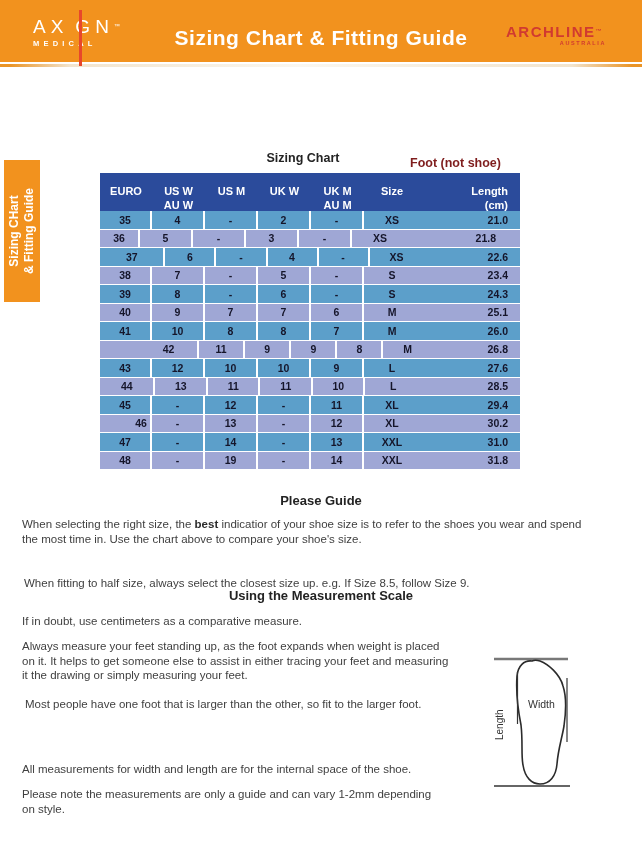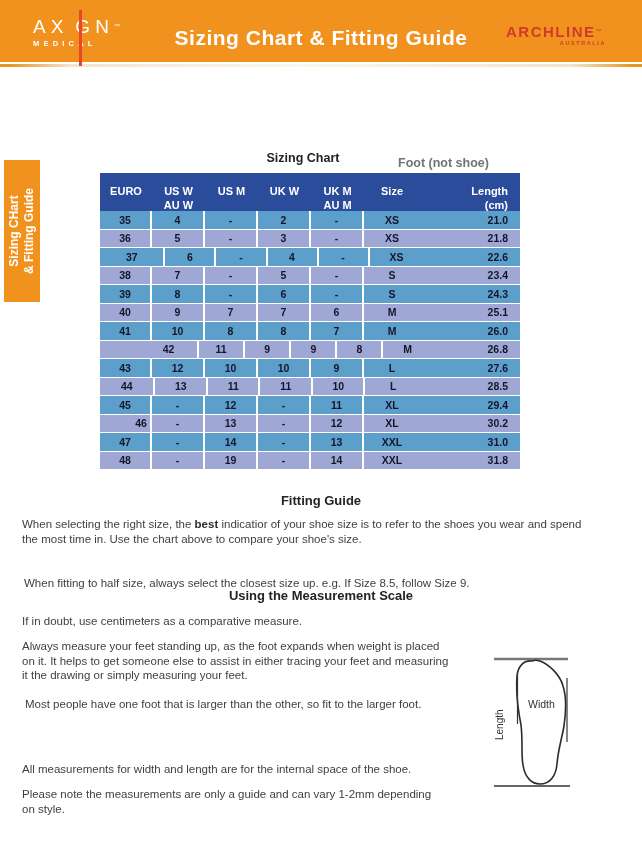--- a/index.html
+++ b/index.html
@@ -29,22 +29,22 @@
   .archline-tm { font-size:6px; vertical-align:top; }
   .archline-sub { font-size:5.5px; font-weight:bold; letter-spacing:1.6px; text-align:right; margin-top:1px; padding-right:10px; }
   
   .side-tab { position:absolute; left:4px; top:302px; width:142px; height:36px;
     background:var(--orange); transform:rotate(-90deg); transform-origin:0 0;
     display:flex; flex-direction:column; justify-content:center; }
   .side-tab div { color:#fff; font-weight:bold; font-size:12px; line-height:15px; text-align:center; }
   
   .chart-title { position:absolute; left:100px; top:151px; width:406px; text-align:center;
     font-size:12.5px; font-weight:bold; color:#232323; }
-  .foot-note { position:absolute; left:398px; top:156px; width:115px; text-align:left;
-    font-size:12.5px; font-weight:bold; color:#737373; }
+  .foot-note { position:absolute; left:398px; top:156px; width:115px; text-align:center;
+    font-size:12.5px; font-weight:bold; color:#7f1d1d; }
   .size-table { position:absolute; left:100px; top:173px; width:420px; }
   .thead { display:flex; height:38px; background:var(--hdrblue); }
   .th { color:#fff; font-weight:bold; font-size:11px; line-height:13.5px; padding-top:12px;
     text-align:center; white-space:pre-line; }
   .th.c6 { text-align:right; padding-right:12px; }
   .trow { display:flex; height:18.5px; border-bottom:1px solid #fff; }
   .rowA { background:var(--rowA); } .rowB { background:var(--rowB); }
   .td { display:flex; align-items:center; justify-content:center;
     font-size:10.5px; font-weight:bold; color:var(--cellink); }
   .trow .td.c0,.trow .td.c1,.trow .td.c2,.trow .td.c3,.trow .td.c4 { border-right:2px solid #fff; }
@@ -101,21 +101,21 @@
       <div class="trow rowA">
         <div class="td c0" style="width: 52px;">35</div>
         <div class="td c1" style="width: 53px;">4</div>
         <div class="td c2" style="width: 53px;">-</div>
         <div class="td c3" style="width: 53px;">2</div>
         <div class="td c4" style="width: 53px;">-</div>
         <div class="td c5" style="width: 56px;">XS</div>
         <div class="td c6" style="width: 100px;">21.0</div>
       </div>
       <div class="trow rowB">
-        <div class="td c0" style="width: 52px;">36</div>
+        <div class="td c0" style="width: 40px;">36</div>
         <div class="td c1" style="width: 53px;">5</div>
         <div class="td c2" style="width: 53px;">-</div>
         <div class="td c3" style="width: 53px;">3</div>
         <div class="td c4" style="width: 53px;">-</div>
         <div class="td c5" style="width: 56px;">XS</div>
         <div class="td c6" style="width: 100px;">21.8</div>
       </div>
       <div class="trow rowA">
         <div class="td c0" style="width: 68px;">37</div>
         <div class="td c1" style="width: 53px;">6</div>
@@ -220,21 +220,21 @@
         <div class="td c1" style="width: 53px;">-</div>
         <div class="td c2" style="width: 53px;">19</div>
         <div class="td c3" style="width: 53px;">-</div>
         <div class="td c4" style="width: 53px;">14</div>
         <div class="td c5" style="width: 56px;">XXL</div>
         <div class="td c6" style="width: 100px;">31.8</div>
       </div>
     </div>
 </div>
 
-<div class="h2" style="top:493px;">Fitting Guide</div>
+<div class="h2" style="top:493px;">Please Guide</div>
 <div class="para" style="left:22px; top:517px; width:606px;"><span>When selecting the right size, the </span><b>best</b><span> indicatior of your shoe size is to refer to the shoes you wear and spend
 the most time in. Use the chart above to compare your shoe's size.</span></div>
 <div class="para" style="left:24px; top:560px; width:606px;margin-top:16px;">When fitting to half size, always select the closest size up. e.g. If Size 8.5, follow Size 9.</div>
 
 <div class="h2" style="top:588px;">Using the Measurement Scale</div>
 <div class="para" style="left:22px; top:614px; width:500px;">If in doubt, use centimeters as a comparative measure.</div>
 <div class="para" style="left:22px; top:639px; width:470px;">Always measure your feet standing up, as the foot expands when weight is placed
 on it. It helps to get someone else to assist in either tracing your feet and measuring
 it the drawing or simply measuring your feet.</div>
 <div class="para" style="left:25px; top:697px; width:470px;">Most people have one foot that is larger than the other, so fit to the larger foot.</div>

